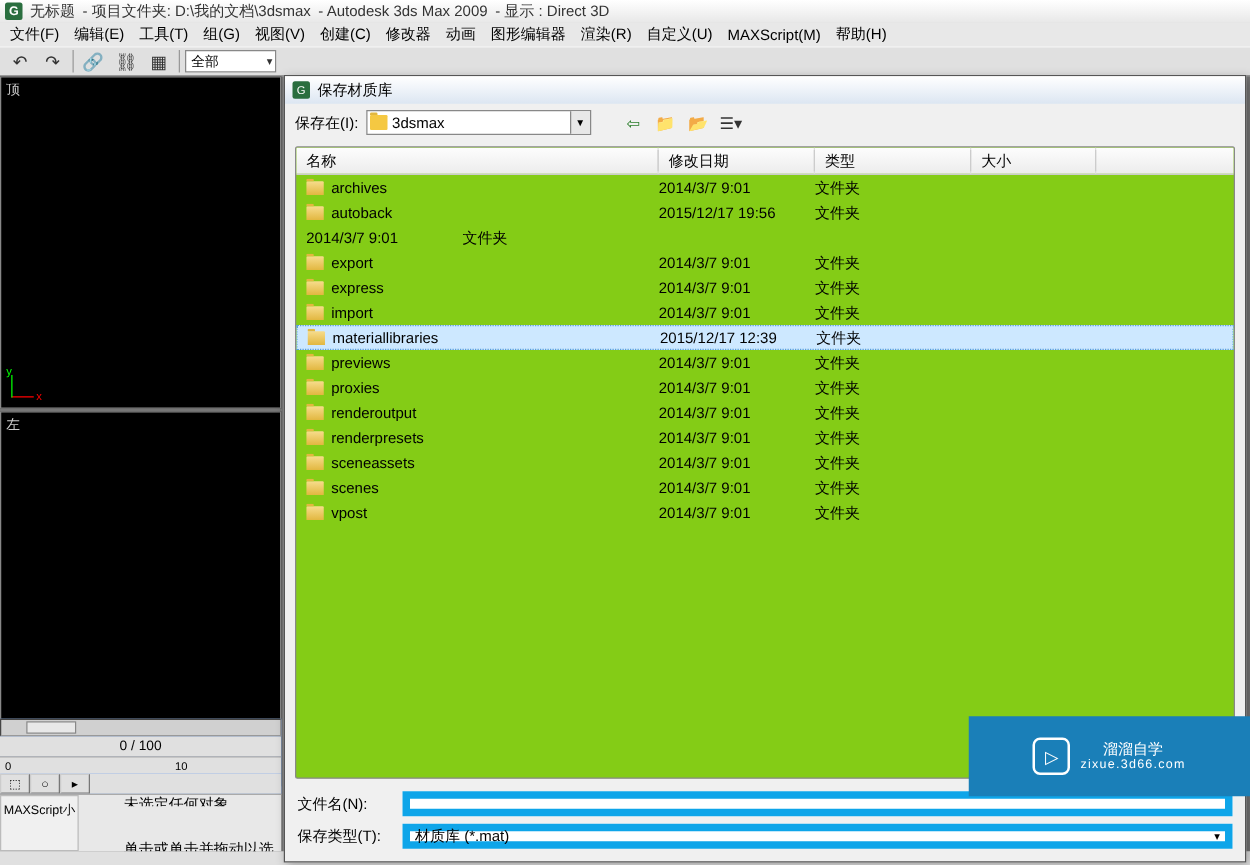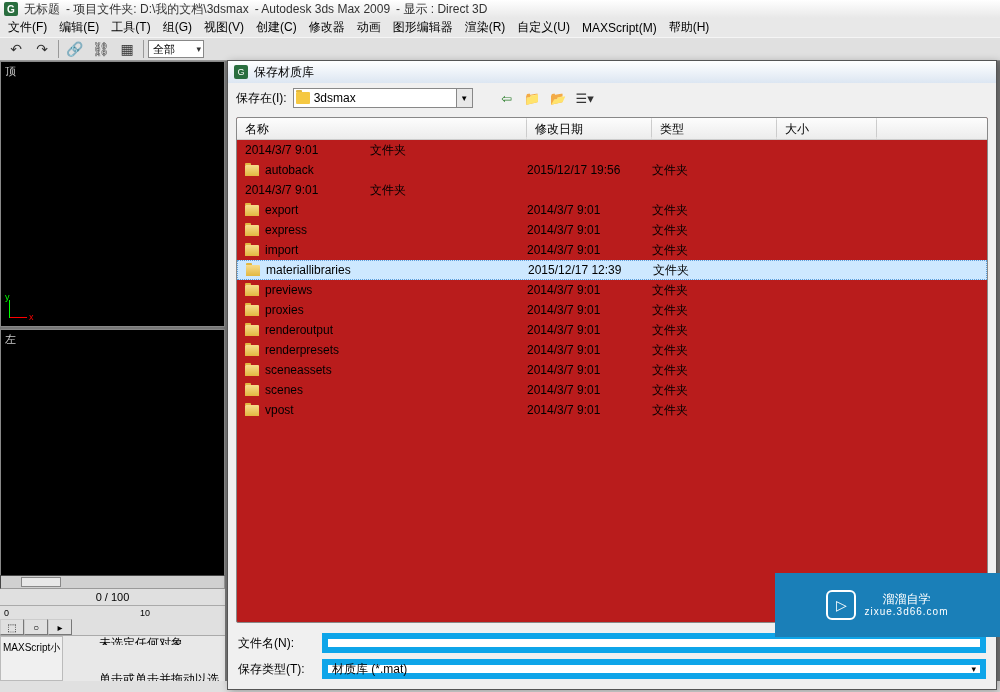--- a/index.html
+++ b/index.html
@@ -55,21 +55,21 @@
 .dlg-title { height: 22px; background: linear-gradient(#fff, #dce6f2); display: flex; align-items: center; padding: 0 6px; gap: 6px; font-size: 12px; }
 .dlg-title .app-icon { width: 14px; height: 14px; background: #2a6e3f; border-radius: 2px; display: flex; align-items: center; justify-content: center; color: #fff; font-size: 9px; }
 
 .dlg-toolbar { height: 30px; display: flex; align-items: center; padding: 4px 8px; gap: 6px; }
 .dlg-toolbar label { font-size: 12px; }
 .savein-select { flex: 0 0 180px; height: 20px; border: 1px solid #888; background: #fff; display: flex; align-items: center; padding: 0 2px; gap: 4px; position: relative; }
 .savein-select .folder-ico { width: 14px; height: 12px; background: #f5c842; border-radius: 1px; }
 .savein-select .dd-btn { position: absolute; right: 0; top: 0; width: 16px; height: 18px; background: #e8e8e8; border-left: 1px solid #888; display: flex; align-items: center; justify-content: center; font-size: 8px; }
 .nav-ico { width: 20px; height: 18px; display: flex; align-items: center; justify-content: center; font-size: 13px; color: #333; border: 1px solid transparent; }
 
-.file-list { flex: 1; margin: 4px 8px; background: #b91c1c; border: 1px solid #888; border-radius: 2px; display: flex; flex-direction: column; overflow: hidden; }
+.file-list { flex: 1; margin: 4px 8px; background: #84cc16; border: 1px solid #888; border-radius: 2px; display: flex; flex-direction: column; overflow: hidden; }
 .list-header { display: flex; height: 22px; background: linear-gradient(#fdfdfd, #ececec); border-bottom: 1px solid #ccc; }
 .list-header .col { padding: 3px 8px; border-right: 1px solid #ddd; font-size: 12px; position: relative; }
 .list-header .col::after { content: ''; position: absolute; right: -1px; top: 10%; height: 80%; width: 1px; background: #ccc; }
 .col-name { width: 290px; }
 .col-date { width: 125px; }
 .col-type { width: 125px; }
 .col-size { width: 100px; }
 
 .list-body { flex: 1; overflow-y: auto; }
 .file-row { display: flex; align-items: center; height: 20px; padding: 0 8px; font-size: 12px; }
@@ -123,21 +123,21 @@
   </div>
 
   <div class="toolbar-row">
     <div class="tb-btn">↶</div>
     <div class="tb-btn">↷</div>
     <div class="tb-sep"></div>
     <div class="tb-btn">🔗</div>
     <div class="tb-btn">⛓</div>
     <div class="tb-btn">▦</div>
     <div class="tb-sep"></div>
-    <div class="tb-dropdown" style="width:56px">全部</div>
+    <div class="tb-dropdown" style="width:73px">全部</div>
 
   </div>
 
   <div class="workspace">
     <div class="viewport vp-top">
       <div class="vp-label">顶</div>
       <div class="axis-gizmo">
         <div class="axis-line axis-x"></div>
         <div class="axis-line axis-y"></div>
         <span class="axis-lbl x">x</span>
@@ -207,20 +207,24 @@
 
   <div class="file-list">
     <div class="list-header">
       <div class="col col-name">名称</div>
       <div class="col col-date">修改日期</div>
       <div class="col col-type">类型</div>
       <div class="col col-size">大小</div>
     </div>
     <div class="list-body" id="file-list-body">
         <div class="file-row">
+          <div class="cell cell-name">
+            <span class="folder-ico"></span>
+            <span>archives</span>
+          </div>
           <div class="cell cell-date">2014/3/7 9:01</div>
           <div class="cell cell-type">文件夹</div>
         </div>
         <div class="file-row">
           <div class="cell cell-name">
             <span class="folder-ico"></span>
             <span>autoback</span>
           </div>
           <div class="cell cell-date">2015/12/17 19:56</div>
           <div class="cell cell-type">文件夹</div>

